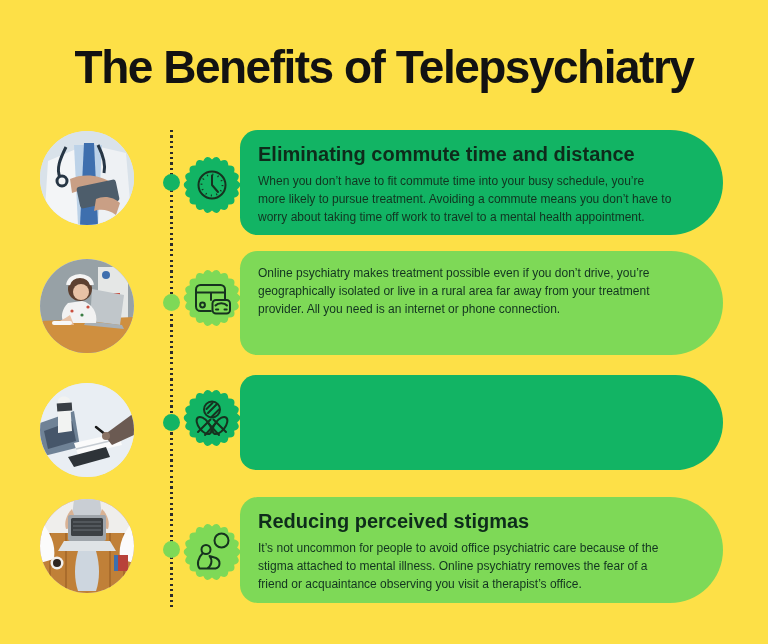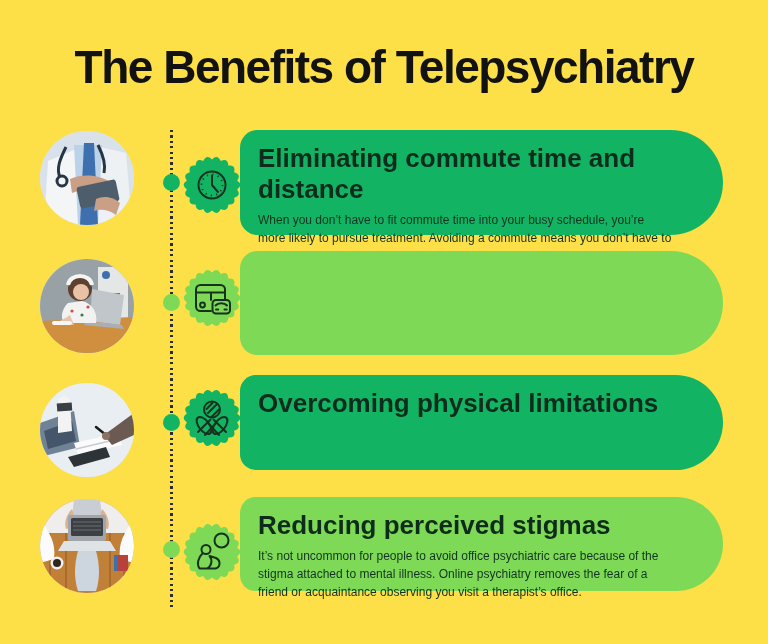--- a/index.html
+++ b/index.html
@@ -32,25 +32,25 @@
   .badge.light .scallop{fill:#7ed957}
   .badge.light .fill-bg{fill:#7ed957}
   .icon-line{stroke:#16321f; stroke-width:2; fill:none; stroke-linecap:round; stroke-linejoin:round;}
   .card{
     position:absolute; left:240px; width:483px; box-sizing:border-box;
     border-radius:18px 54px 54px 18px; padding:13px 50px 0 18px;
   }
   .card-1{top:130px; height:105px}
   .card-2{top:251px; height:104px}
   .card-3{top:375px; height:95px}
-  .card-4{top:497px; height:94px}
+  .card-4{top:497px; height:106px}
   .card.dark{background:#12b464}
   .card.light{background:#7ed957}
   .card h2{
-    margin:0 0 6px 0; font-size:26px; font-weight:bold;
+    margin:0 0 6px 0; font-size:20px; font-weight:bold;
     letter-spacing:0; color:#0e2c1b;
   }
   .card p{
     margin:0; font-size:12px; line-height:1.5; color:#123420; max-width:440px;
   }
 </style>
 </head>
 <body>
 
 <div class="canvas">
@@ -115,20 +115,21 @@
       <path class="scallop" d="M29.00 3.50 Q34.47 -2.02 37.72 5.04 Q44.75 1.72 45.39 9.47 Q53.13 8.75 51.08 16.25 Q58.60 18.23 54.11 24.57 Q60.50 29.00 54.11 33.43 Q58.60 39.77 51.08 41.75 Q53.13 49.25 45.39 48.53 Q44.75 56.28 37.72 52.96 Q34.47 60.02 29.00 54.50 Q23.53 60.02 20.28 52.96 Q13.25 56.28 12.61 48.53 Q4.87 49.25 6.92 41.75 Q-0.60 39.77 3.89 33.43 Q-2.50 29.00 3.89 24.57 Q-0.60 18.23 6.92 16.25 Q4.87 8.75 12.61 9.47 Q13.25 1.72 20.28 5.04 Q23.53 -2.02 29.00 3.50 Z"></path>
       <rect class="icon-line" x="13" y="16" width="29" height="26" rx="4.5"></rect>
       <path class="icon-line" d="M13.5 23.5 H41.5 M28 23.5 V31"></path>
       <circle class="icon-line" cx="19.5" cy="36" r="2.4"></circle>
       <rect class="fill-bg" x="28.5" y="30" width="19.5" height="15" rx="4" stroke="none"></rect>
       <rect class="icon-line" x="29.5" y="31" width="17.5" height="13.5" rx="3.5"></rect>
       <path class="icon-line" d="M32.5 36.5 C35 33.5 41.5 33.5 44 36.5 M33 40.5 h2.2 M41.5 40.5 h2.2"></path>
     </svg>
   </div>
   <div class="card card-2 light">
+    <p>Online psychiatry makes treatment possible even if you don’t drive, you’re geographically isolated or live in a rural area far away from your treatment provider. All you need is an internet or phone connection.</p>
   </div>
 
   <div class="photo photo-3">
     <svg width="94" height="94" viewBox="0 0 94 94">
       <rect width="94" height="94" fill="#e9eef3"></rect>
       <path d="M0 40 L34 28 L40 64 L0 74 Z" fill="#6f8296"></path>
       <path d="M4 48 L32 38 L36 58 L8 66 Z" fill="#46566a"></path>
       <path d="M18 18 C18 12 30 12 30 18 L32 48 L18 50 Z" fill="#f2f3f2"></path>
       <rect x="17" y="20" width="15" height="8" transform="rotate(-4 24 24)" fill="#3a3f45"></rect>
       <path d="M34 60 L78 50 L82 62 L38 72 Z" fill="#fbfbfb"></path>
@@ -144,21 +145,20 @@
     <svg width="58" height="58" viewBox="0 0 58 58">
       <path class="scallop" d="M29.00 3.50 Q34.47 -2.02 37.72 5.04 Q44.75 1.72 45.39 9.47 Q53.13 8.75 51.08 16.25 Q58.60 18.23 54.11 24.57 Q60.50 29.00 54.11 33.43 Q58.60 39.77 51.08 41.75 Q53.13 49.25 45.39 48.53 Q44.75 56.28 37.72 52.96 Q34.47 60.02 29.00 54.50 Q23.53 60.02 20.28 52.96 Q13.25 56.28 12.61 48.53 Q4.87 49.25 6.92 41.75 Q-0.60 39.77 3.89 33.43 Q-2.50 29.00 3.89 24.57 Q-0.60 18.23 6.92 16.25 Q4.87 8.75 12.61 9.47 Q13.25 1.72 20.28 5.04 Q23.53 -2.02 29.00 3.50 Z"></path>
       <circle class="icon-line" cx="29" cy="20.5" r="8"></circle>
       <path class="icon-line" d="M25 24 L33.5 15.5 M23.5 20 L29.5 14 M29 27.5 L36 20.5"></path>
       <ellipse class="icon-line" cx="21" cy="36.5" rx="5.2" ry="10" transform="rotate(-38 21 36.5)"></ellipse>
       <ellipse class="icon-line" cx="37" cy="36.5" rx="5.2" ry="10" transform="rotate(38 37 36.5)"></ellipse>
       <path class="icon-line" d="M15 43 L27.5 30.5 M43 43 L30.5 30.5 M22 46 L33 34 M36 46 L25 34"></path>
     </svg>
   </div>
   <div class="card card-3 dark">
-    <h2>Overcoming physical limitations</h2>
   </div>
 
   <div class="photo photo-4">
     <svg width="94" height="94" viewBox="0 0 94 94">
       <rect width="94" height="94" fill="#c08038"></rect>
       <path d="M10 34 L10 94 M26 30 L26 94 M70 30 L70 94 M84 34 L84 94" stroke="#a96c2c" stroke-width="2"></path>
       <path d="M0 0 L94 0 L94 34 L0 34 Z" fill="#efeeec"></path>
       <path d="M0 20 C10 34 16 44 14 60 L0 64 Z" fill="#fbfbfb"></path>
       <path d="M94 20 C84 34 78 44 80 60 L94 64 Z" fill="#fbfbfb"></path>
       <path d="M34 0 L60 0 L62 18 L32 18 Z" fill="#c9ced4"></path>

